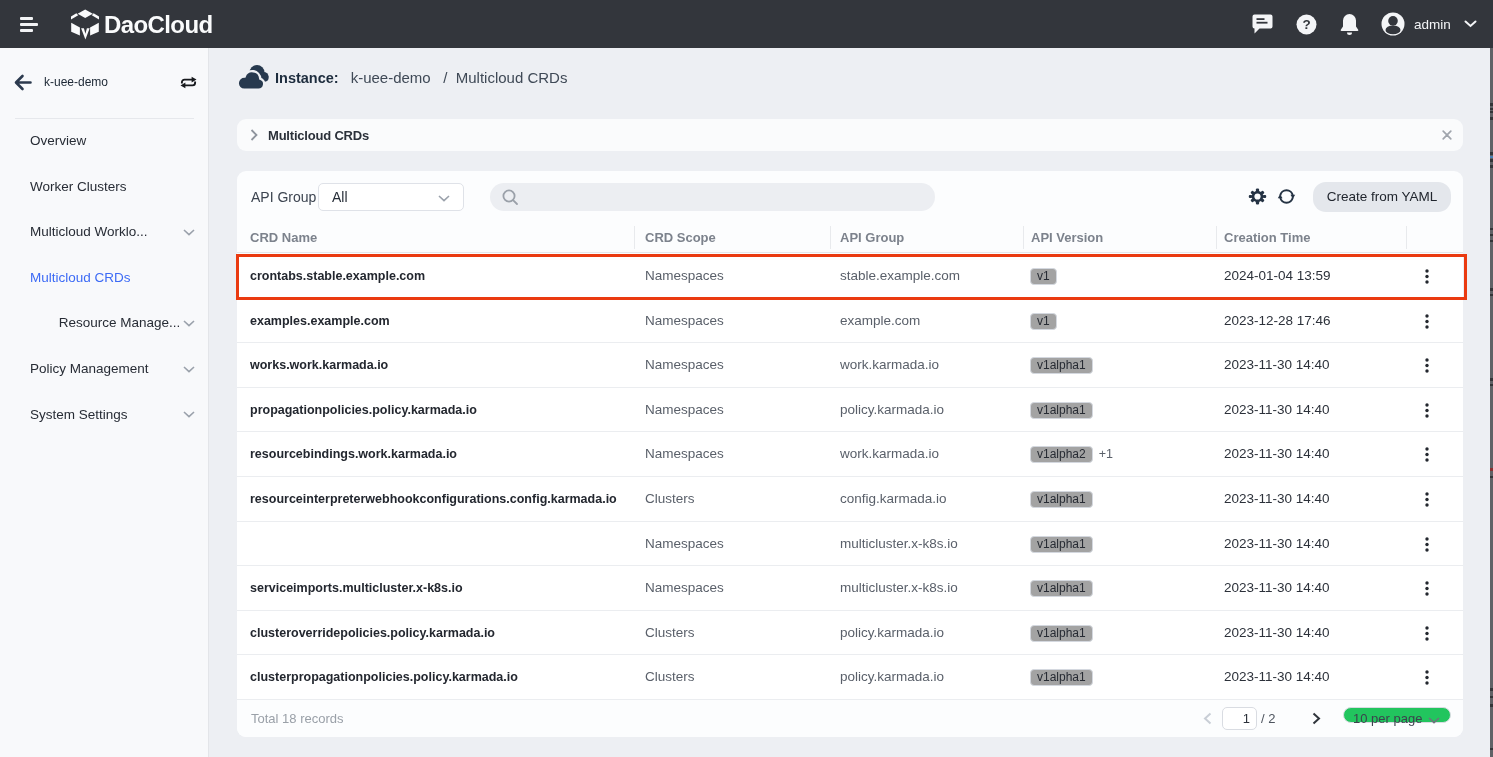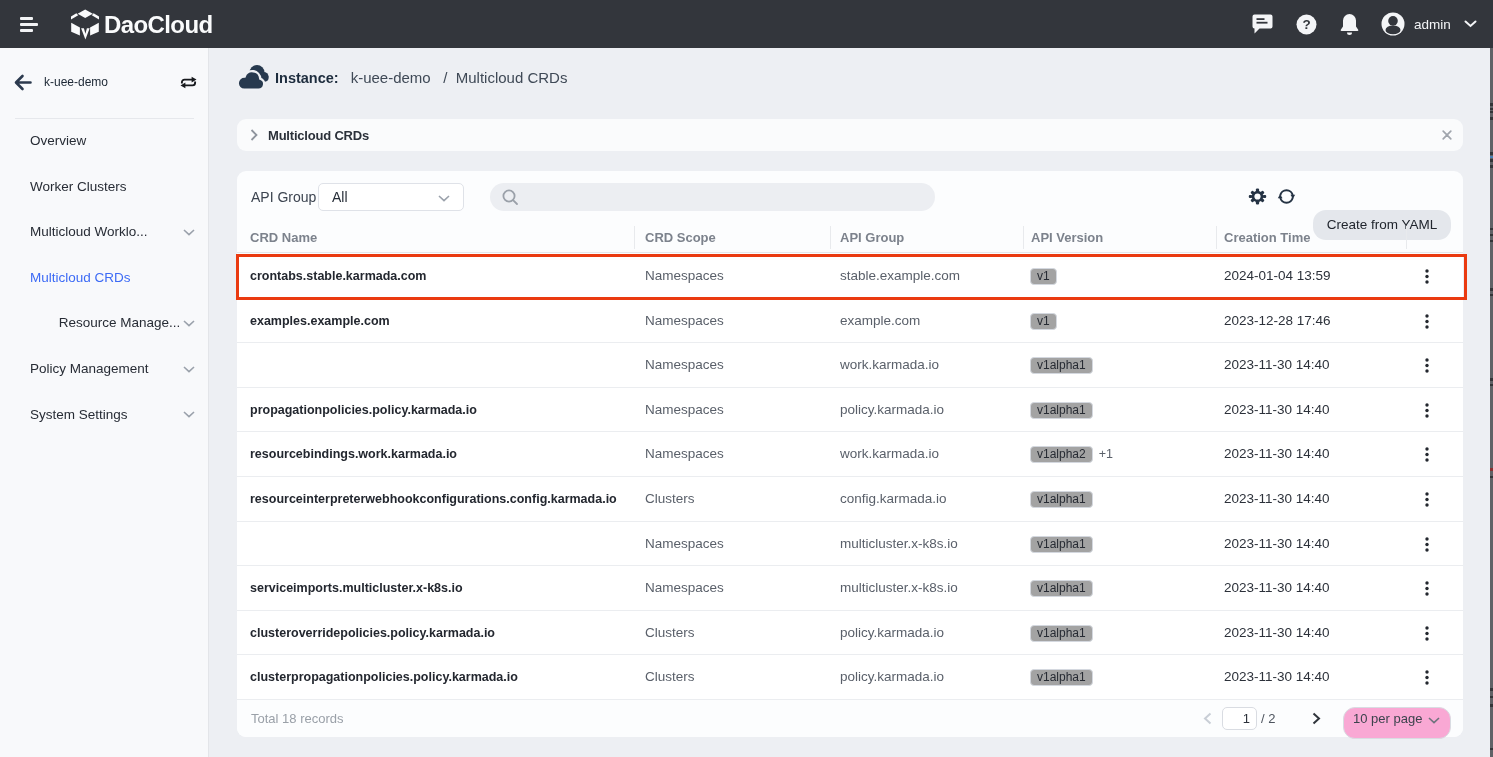--- a/index.html
+++ b/index.html
@@ -29,21 +29,21 @@
 #tabbar { position:absolute; left:237px; top:119px; width:1226px; height:32px; background:#fafbfc; border-radius:9px; }
 #tabbar .title { position:absolute; left:31px; top:9px; font-size:13px; letter-spacing:-0.2px; font-weight:700; color:#2b313a; }
 
 
 #card { position:absolute; left:237px; top:171px; width:1226px; height:566px; background:#fcfdfe; border-radius:9px; }
 
 
 #lbl-apigroup { position:absolute; left:251px; top:189px; font-size:14px; color:#3c4450; }
 #sel-apigroup { position:absolute; left:318px; top:183px; width:146px; height:28px; background:#fff; border:1px solid #dfe2e8; border-radius:5px; font-size:14px; color:#272e38; line-height:26px; padding-left:13px; }
 #searchbox { position:absolute; left:490px; top:183px; width:445px; height:28px; background:#eceef2; border-radius:14px; }
-#btn-yaml { position:absolute; left:1313px; top:182px; width:138px; height:30px; background:#e4e7ec; border-radius:13px; text-align:center; line-height:30px; font-size:13.5px; color:#21262e;margin-top:28px; }
+#btn-yaml { position:absolute; left:1313px; top:182px; width:138px; height:30px; background:#e4e7ec; border-radius:13px; text-align:center; line-height:30px; font-size:13.5px; color:#21262e; }
 
 
 .th { position:absolute; top:222px; height:31px; line-height:31px; font-size:13px; font-weight:700; color:#7c828c; }
 .thsep { position:absolute; top:226px; height:23px; width:1px; background:#e8eaed; }
 #thead-line { position:absolute; left:237px; top:252px; width:1226px; height:1px; background:#e4e6ea; }
 .tr { position:absolute; left:237px; width:1226px; height:45px; border-bottom:1px solid #ebedf0; background:#fff; }
 .tr .c { position:absolute; top:0; height:44px; line-height:44px; font-size:13.5px; }
 .tr .name { left:13px; font-weight:700; font-size:12.5px; color:#23272f; }
 .tr .scope { left:408px; color:#5a606a; }
 .tr .grp  { left:603px; color:#5a606a; }
@@ -52,21 +52,21 @@
 .tag { display:inline-block; height:17px; line-height:15px; padding:0 6px; border:1px solid #d4d8df; border-radius:4px; background:#a3a3a3; font-size:12px; color:#272b33; vertical-align:middle; }
 .plus { font-size:12.5px; color:#5a606a; margin-left:6px; }
 .dots { position:absolute; left:1188px; top:15px; }
 #redbox { position:absolute; left:236px; top:254px; width:1231px; height:46px; border:3px solid #ea3a10; z-index:30; }
 
 
 #pgbar { position:absolute; left:237px; top:699px; width:1226px; height:38px; background:#fcfdfe; border-radius:0 0 9px 9px; border-top:1px solid #ebedf0; }
 #pg-total { position:absolute; left:251px; top:711px; font-size:13px; color:#9aa0a8; }
 #pg-input { position:absolute; left:1222px; top:707px; width:35px; height:23px; border:1px solid #d9dce2; border-radius:5px; background:#fff; font-size:13px; color:#2c313a; text-align:right; line-height:21px; padding-right:6px; }
 #pg-slash { position:absolute; left:1261px; top:711px; font-size:13px; color:#4d545e; }
-#pg-size { position:absolute; left:1343px; top:707px; width:108px; height:32px; border:1px solid #d9dce2; border-radius:12px; background:#f9a8d4; font-size:13px; color:#3c434d; line-height:22px; padding-left:9px; }
+#pg-size { position:absolute; left:1343px; top:707px; width:108px; height:16px; border:1px solid #d9dce2; border-radius:12px; background:#22c55e; font-size:13px; color:#3c434d; line-height:22px; padding-left:9px; }
 
 
 #rstrip { position:absolute; left:1490px; top:48px; width:3px; height:709px; background:#606266; }
 .speck { position:absolute; left:0; width:3px; background:#333538; }
 </style>
 </head>
 <body>
 
 <div id="topbar">
   <div id="hamb">
@@ -218,21 +218,21 @@
 <div class="th" style="left:1031px;">API Version</div>
 <div class="th" style="left:1224px;">Creation Time</div>
 <div class="thsep" style="left:634px;"></div>
 <div class="thsep" style="left:830px;"></div>
 <div class="thsep" style="left:1023px;"></div>
 <div class="thsep" style="left:1216px;"></div>
 <div class="thsep" style="left:1406px;"></div>
 <div id="thead-line"></div>
 
 <div class="tr" style="top:254.0px; height:44.6px;">
-  <div class="c name">crontabs.stable.karmada.com</div>
+  <div class="c name">crontabs.stable.example.com</div>
   <div class="c scope">Namespaces</div>
   <div class="c grp">stable.example.com</div>
   <div class="c ver"><span class="tag">v1</span></div>
   <div class="c time">2024-01-04 13:59</div>
   <svg class="dots" width="4" height="15" viewBox="0 0 4 15">
       <circle cx="2" cy="2" r="1.7" fill="#23272e"></circle>
       <circle cx="2" cy="7.5" r="1.7" fill="#23272e"></circle>
       <circle cx="2" cy="13" r="1.7" fill="#23272e"></circle>
     </svg>
 </div>
@@ -242,20 +242,21 @@
   <div class="c grp">example.com</div>
   <div class="c ver"><span class="tag">v1</span></div>
   <div class="c time">2023-12-28 17:46</div>
   <svg class="dots" width="4" height="15" viewBox="0 0 4 15">
       <circle cx="2" cy="2" r="1.7" fill="#23272e"></circle>
       <circle cx="2" cy="7.5" r="1.7" fill="#23272e"></circle>
       <circle cx="2" cy="13" r="1.7" fill="#23272e"></circle>
     </svg>
 </div>
 <div class="tr" style="top:343.2px; height:44.6px;">
+  <div class="c name">works.work.karmada.io</div>
   <div class="c scope">Namespaces</div>
   <div class="c grp">work.karmada.io</div>
   <div class="c ver"><span class="tag">v1alpha1</span></div>
   <div class="c time">2023-11-30 14:40</div>
   <svg class="dots" width="4" height="15" viewBox="0 0 4 15">
       <circle cx="2" cy="2" r="1.7" fill="#23272e"></circle>
       <circle cx="2" cy="7.5" r="1.7" fill="#23272e"></circle>
       <circle cx="2" cy="13" r="1.7" fill="#23272e"></circle>
     </svg>
 </div>

